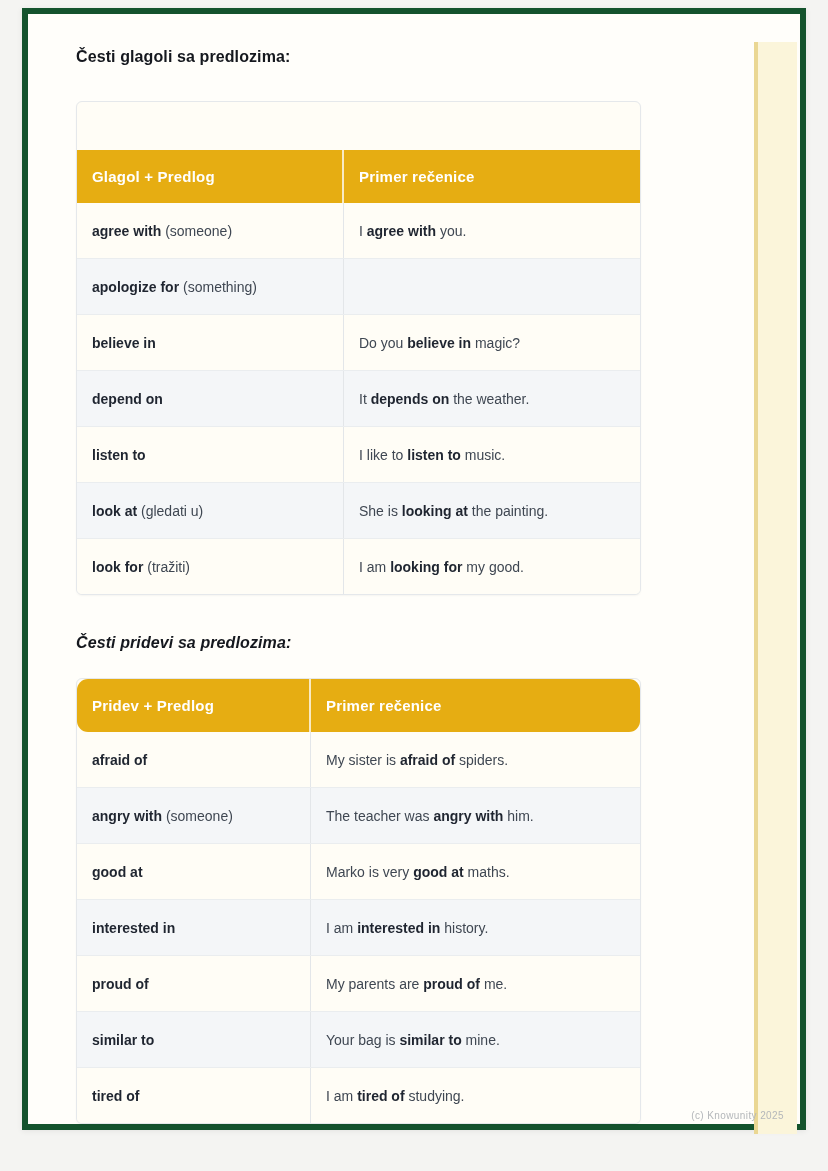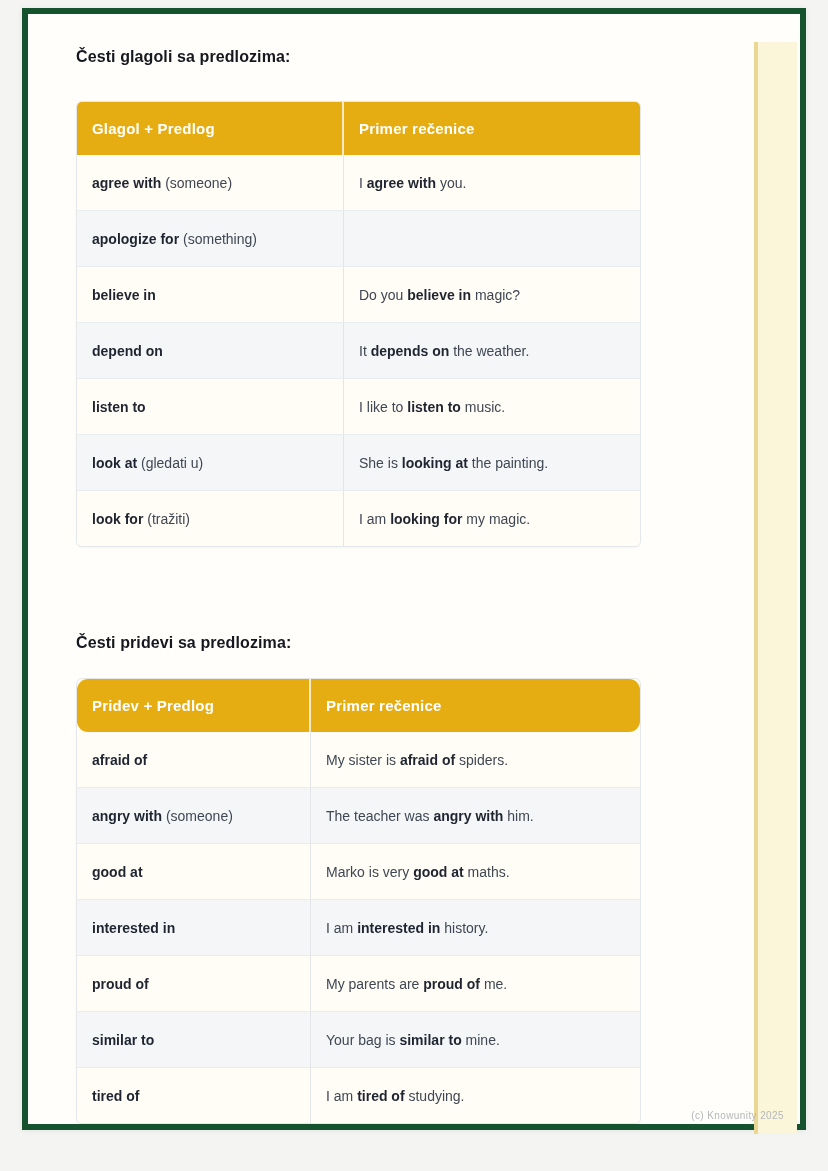--- a/index.html
+++ b/index.html
@@ -22,21 +22,21 @@
   }
   .accent-band{
     position:absolute;left:730px;top:28px;width:39px;height:1092px;
     background:#fbf5da;z-index:1;
   }
   .heading{
     position:absolute;left:48px;margin:0;
     font-size:16px;font-weight:700;color:#15181e;letter-spacing:.1px;
   }
   .heading.h-verbs{top:34px;}
-  .heading.h-adjs{top:620px;}
+  .heading.h-adjs{top:620px;font-style:italic;}
   .tblwrap{
     position:absolute;left:48px;width:565px;
     border:1px solid #e5e8eb;border-radius:6px;overflow:hidden;
     box-sizing:border-box;background:#fffdf6;
     box-shadow:0 1px 2px rgba(0,0,0,0.04);
     z-index:2;
   }
   .tbl-verbs{top:87px;}
   .tbl-adjs{top:664px;}
   .thead{display:flex;height:53px;}
@@ -70,21 +70,21 @@
 <body>
 
 <div class="page">
 
   <div class="accent-line" style="background: rgb(234, 215, 147);"></div>
   <div class="accent-band" style="background: rgb(251, 245, 218);"></div>
 
   <h2 class="heading h-verbs">Česti glagoli sa predlozima:</h2>
 
   <div class="tblwrap tbl-verbs">
-    <div class="thead" style="background: rgb(230, 173, 18);">
+    <div class="thead" style="background: rgb(230, 173, 18); margin-top: 48px;">
       <div class="th th1">Glagol + Predlog</div>
       <div class="th th2">Primer rečenice</div>
     </div>
     <div class="tbody">
         <div class="trow">
           <div class="td cell1"><span class="seg-b">agree with</span><span class="seg-n"> (someone)</span></div>
           <div class="td cell2"><span class="seg-n">I </span><span class="seg-b">agree with</span><span class="seg-n"> you.</span></div>
         </div>
         <div class="trow">
           <div class="td cell1"><span class="seg-b">apologize for</span><span class="seg-n"> (something)</span></div>
@@ -100,21 +100,21 @@
         <div class="trow">
           <div class="td cell1"><span class="seg-b">listen to</span></div>
           <div class="td cell2"><span class="seg-n">I like to </span><span class="seg-b">listen to</span><span class="seg-n"> music.</span></div>
         </div>
         <div class="trow">
           <div class="td cell1"><span class="seg-b">look at</span><span class="seg-n"> (gledati u)</span></div>
           <div class="td cell2"><span class="seg-n">She is </span><span class="seg-b">looking at</span><span class="seg-n"> the painting.</span></div>
         </div>
         <div class="trow">
           <div class="td cell1"><span class="seg-b">look for</span><span class="seg-n"> (tražiti)</span></div>
-          <div class="td cell2"><span class="seg-n">I am </span><span class="seg-b">looking for</span><span class="seg-n"> my magic.</span></div>
+          <div class="td cell2"><span class="seg-n">I am </span><span class="seg-b">looking for</span><span class="seg-n"> my good.</span></div>
         </div>
       </div>
   </div>
 
   <h2 class="heading h-adjs">Česti pridevi sa predlozima:</h2>
 
   <div class="tblwrap tbl-adjs">
     <div class="thead" style="background: rgb(230, 173, 18); border-radius: 11px;">
       <div class="th th1">Pridev + Predlog</div>
       <div class="th th2">Primer rečenice</div>

